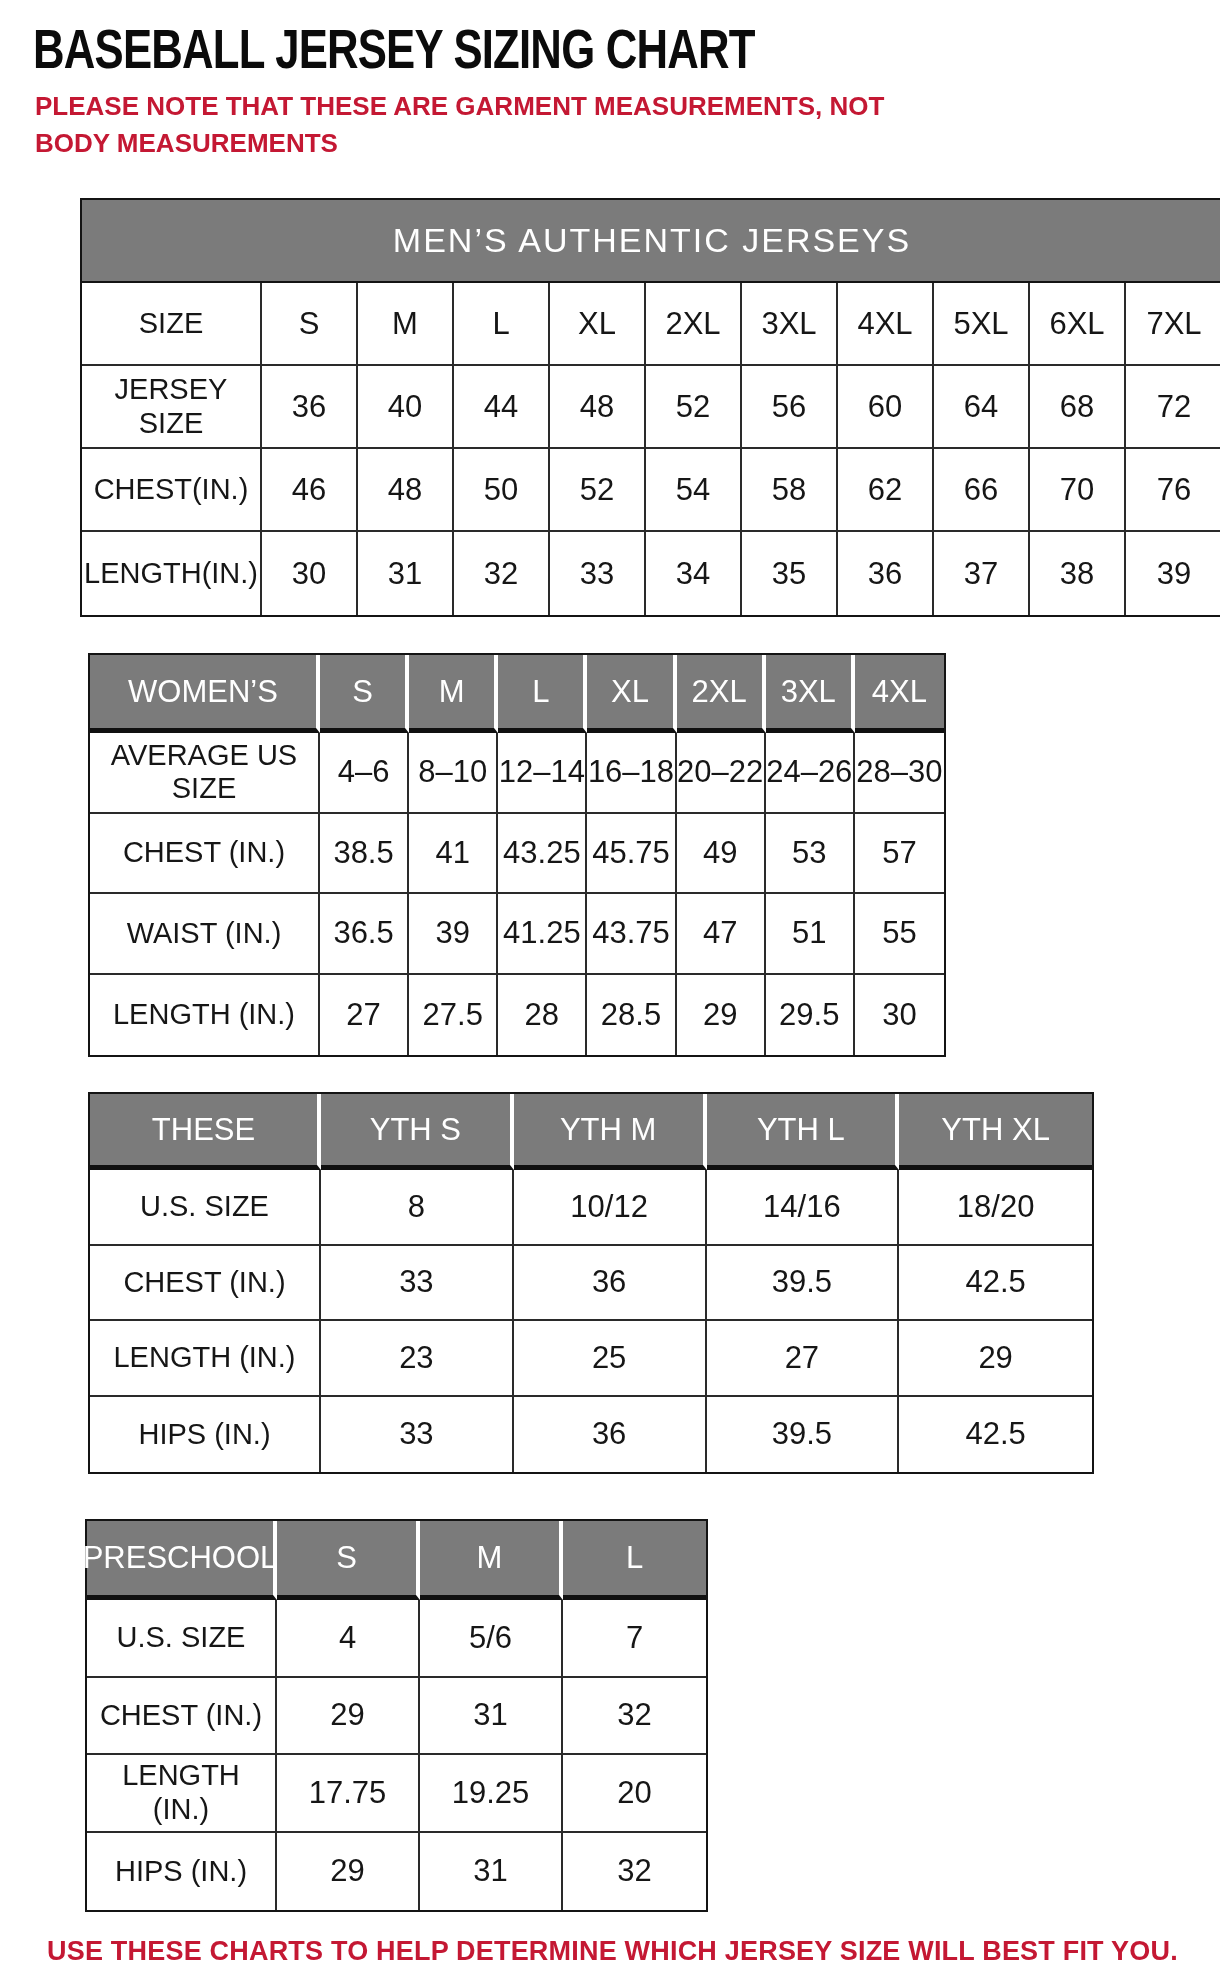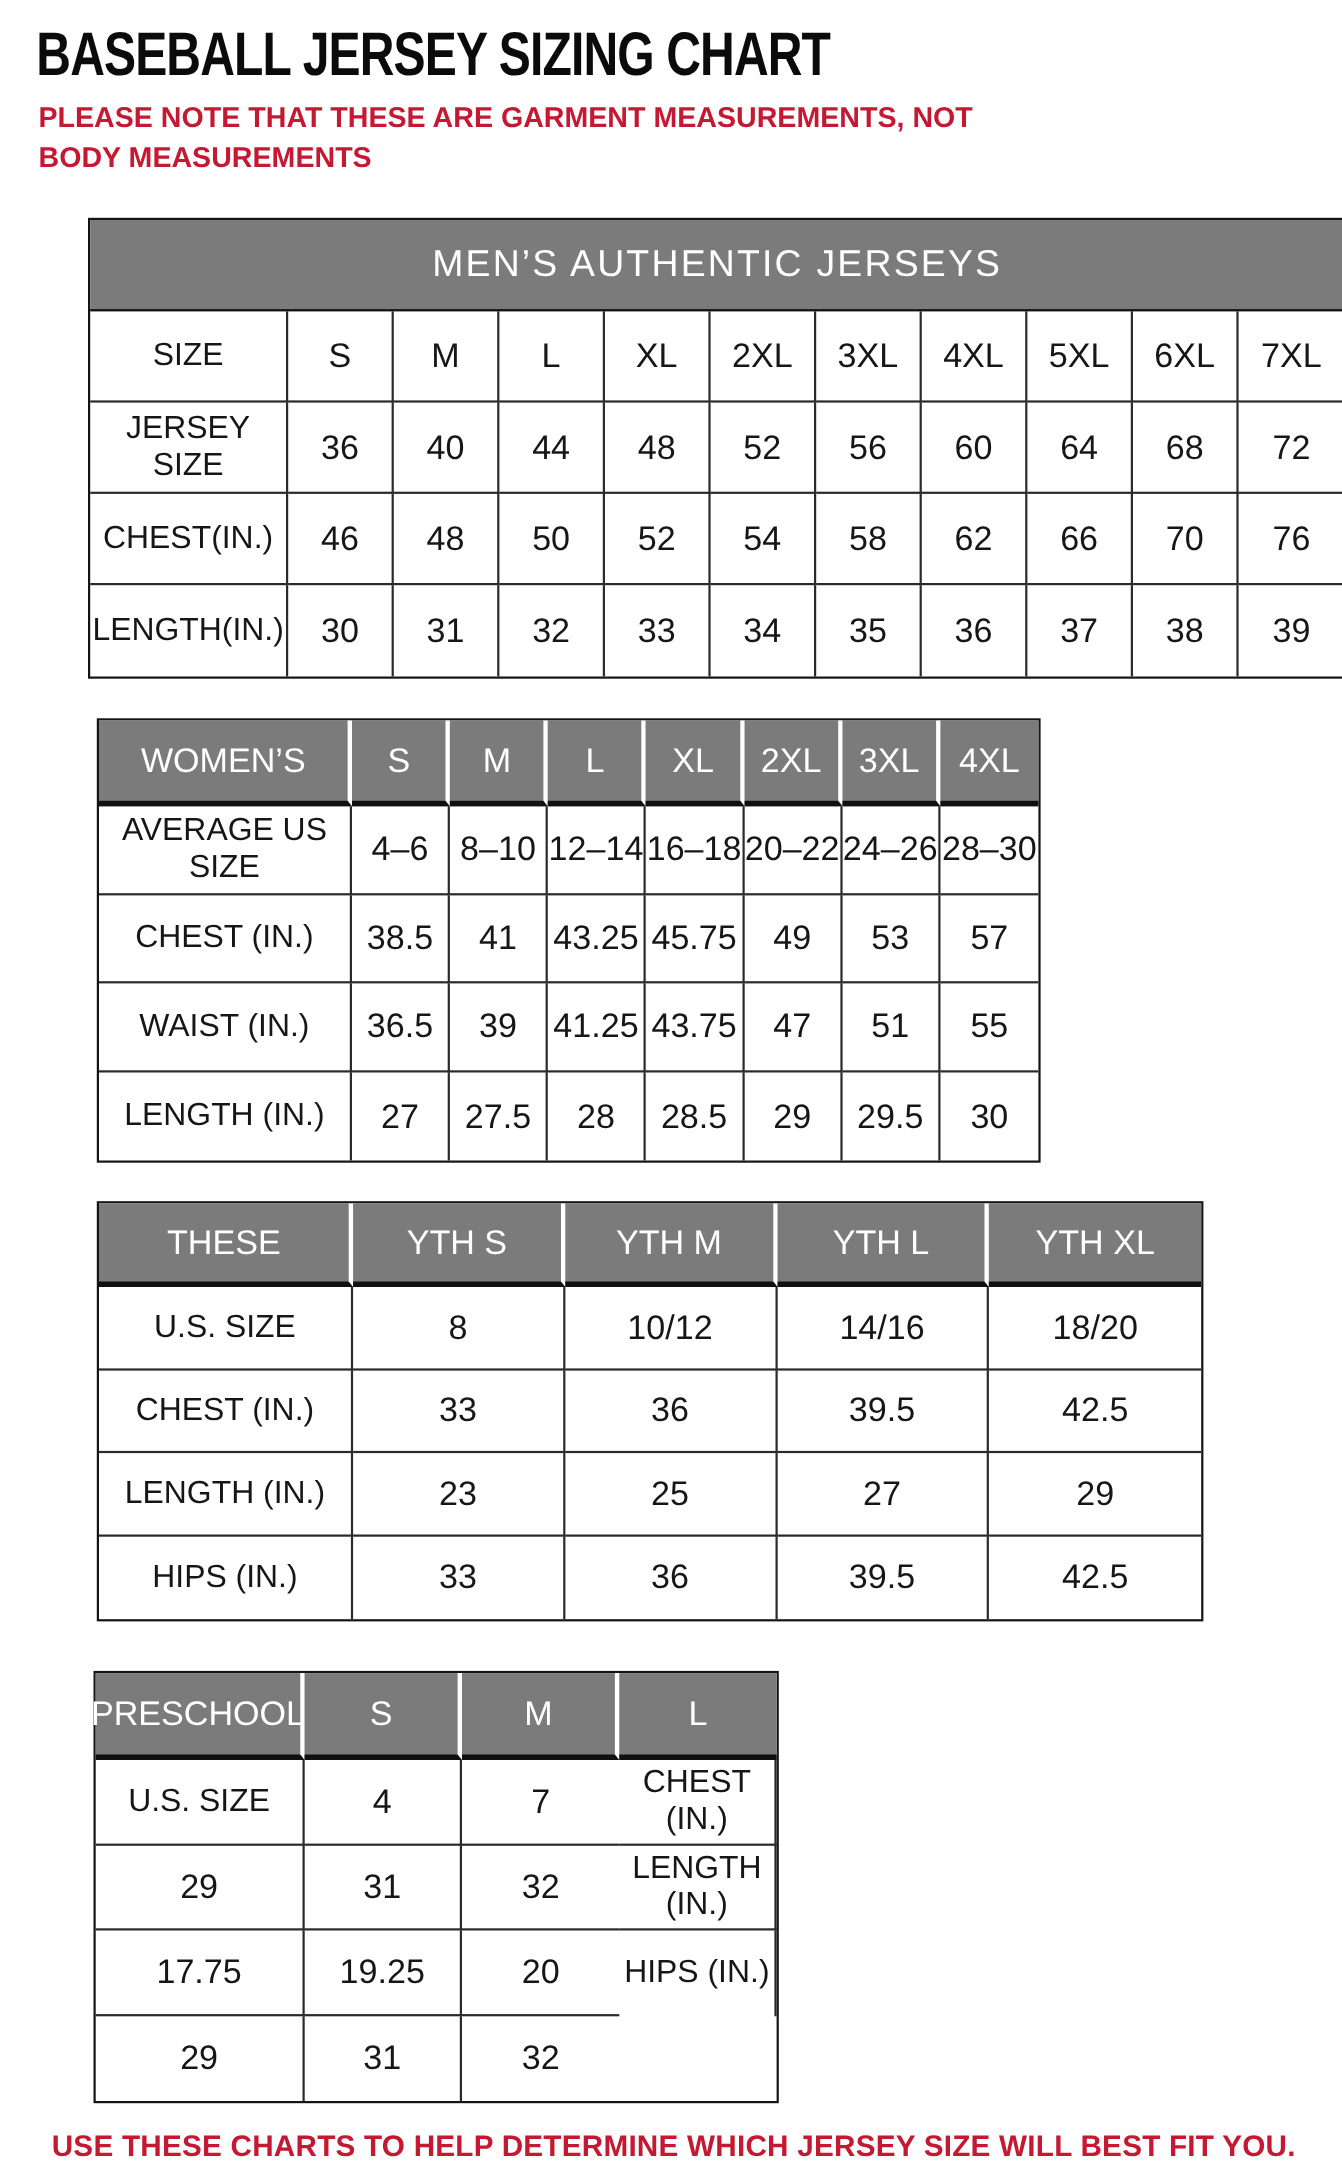--- a/index.html
+++ b/index.html
@@ -181,20 +181,21 @@
 
   <div class="tbl" style="left:40px;top:1519px;width:623px;height:393px;
               grid-template-columns:190px repeat(3,1fr);
               grid-template-rows:79px repeat(4,1fr);">
       <div class="hcell">PRESCHOOL</div>
       <div class="hcell">S</div>
       <div class="hcell">M</div>
       <div class="hcell last-col">L</div>
       <div class="cell label">U.S. SIZE</div>
       <div class="cell value">4</div>
+      <div class="cell value">5/6</div>
       <div class="cell value last-col">7</div>
       <div class="cell label">CHEST (IN.)</div>
       <div class="cell value">29</div>
       <div class="cell value">31</div>
       <div class="cell value last-col">32</div>
       <div class="cell label">LENGTH (IN.)</div>
       <div class="cell value">17.75</div>
       <div class="cell value">19.25</div>
       <div class="cell value last-col">20</div>
       <div class="cell label last-row">HIPS (IN.)</div>

